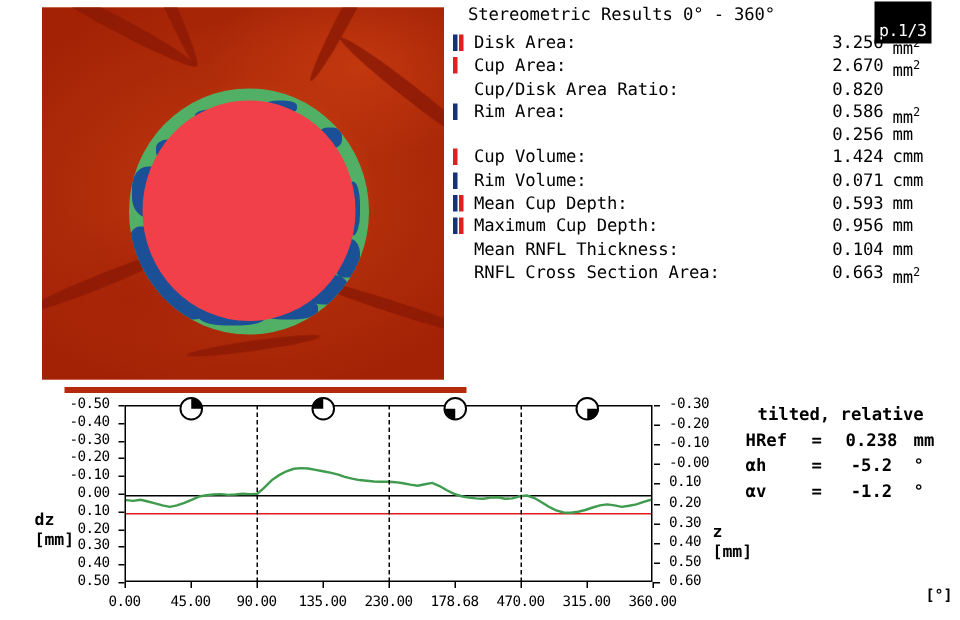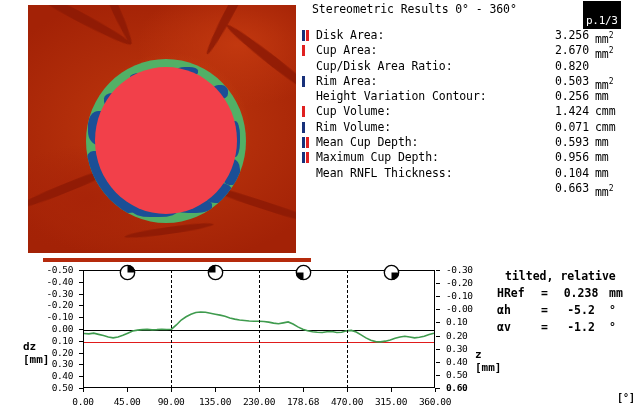--- a/index.html
+++ b/index.html
@@ -56,21 +56,21 @@
     background: #f2404a;
   }
 
   
   #results {
     position: absolute; left: 312px; top: 2px; width: 326px; height: 212px;
     font-size: 11.5px; line-height: 15.3px; color: #000;
     letter-spacing: -0.1px;
   }
   #results-title-row {
-    position: relative; height: 16px; margin-bottom: 10px;
+    position: relative; height: 16px; margin-bottom: 3px;
   }
   #results-title { position: absolute; left: 0; top: 0; white-space: nowrap; font-size: 11.5px; }
   #page-badge {
     position: absolute; left: 271px; top: -1px;
     background: #000000; color: #ffffff;
     font-size: 11px; padding: 12px 3px 1px 3px; letter-spacing: -0.3px;
   }
   .param-row { position: relative; height: 15.3px; white-space: nowrap; }
   .swatch {
     position: absolute; left: -10px; top: 2px; width: 8px; height: 11px;
@@ -190,26 +190,25 @@
           <span class="swatch"></span>
           <span class="p-label">Cup/Disk Area Ratio:</span>
           <span class="p-value">0.820</span>
           <span class="p-unit"></span>
         </div>
         <div class="param-row">
           <span class="swatch">
             <i class="sw-blue"></i>
           </span>
           <span class="p-label">Rim Area:</span>
-          <span class="p-value">0.503</span>
+          <span class="p-value">0.586</span>
           <span class="p-unit">mm<sup>2</sup></span>
         </div>
         <div class="param-row">
           <span class="swatch"></span>
-          <span class="p-label">Height Variation Contour:</span>
           <span class="p-value">0.256</span>
           <span class="p-unit">mm</span>
         </div>
         <div class="param-row">
           <span class="swatch">
             <i class="sw-red"></i>
           </span>
           <span class="p-label">Cup Volume:</span>
           <span class="p-value">1.424</span>
           <span class="p-unit">cmm</span>
@@ -241,20 +240,21 @@
           <span class="p-unit">mm</span>
         </div>
         <div class="param-row">
           <span class="swatch"></span>
           <span class="p-label">Mean RNFL Thickness:</span>
           <span class="p-value">0.104</span>
           <span class="p-unit">mm</span>
         </div>
         <div class="param-row">
           <span class="swatch"></span>
+          <span class="p-label">RNFL Cross Section Area:</span>
           <span class="p-value">0.663</span>
           <span class="p-unit">mm<sup>2</sup></span>
         </div>
       </div>
   </div>
 
   <div id="chart-wrap">
     <div id="sep-bar"></div>
 
     <div id="plot">
@@ -324,21 +324,21 @@
         <div class="ytick-r" style="left: 431px; top: 58.4444px;">0.10</div>
         <div class="tickmark-r" style="left: 421px; top: 64.4444px;"></div>
         <div class="ytick-r" style="left: 431px; top: 71.5556px;">0.20</div>
         <div class="tickmark-r" style="left: 421px; top: 77.5556px;"></div>
         <div class="ytick-r" style="left: 431px; top: 84.6667px;">0.30</div>
         <div class="tickmark-r" style="left: 421px; top: 90.6667px;"></div>
         <div class="ytick-r" style="left: 431px; top: 97.7778px;">0.40</div>
         <div class="tickmark-r" style="left: 421px; top: 103.778px;"></div>
         <div class="ytick-r" style="left: 431px; top: 110.889px;">0.50</div>
         <div class="tickmark-r" style="left: 421px; top: 116.889px;"></div>
-        <div class="ytick-r" style="left: 431px; top: 124px; font-weight: bold;">0.60</div>
+        <div class="ytick-r" style="left: 431px; top: 124px;">0.60</div>
         <div class="tickmark-r" style="left: 421px; top: 130px;"></div>
       </div>
     <div id="xaxis">
         <div class="xtick" style="left: 48px; top: 138px; width: 40px;">0.00</div>
         <div class="xtickmark" style="left: 68px; top: 130px;"></div>
         <div class="xtick" style="left: 92px; top: 138px; width: 40px;">45.00</div>
         <div class="xtickmark" style="left: 112px; top: 130px;"></div>
         <div class="xtick" style="left: 136px; top: 138px; width: 40px;">90.00</div>
         <div class="xtickmark" style="left: 156px; top: 130px;"></div>
         <div class="xtick" style="left: 180px; top: 138px; width: 40px;">135.00</div>

